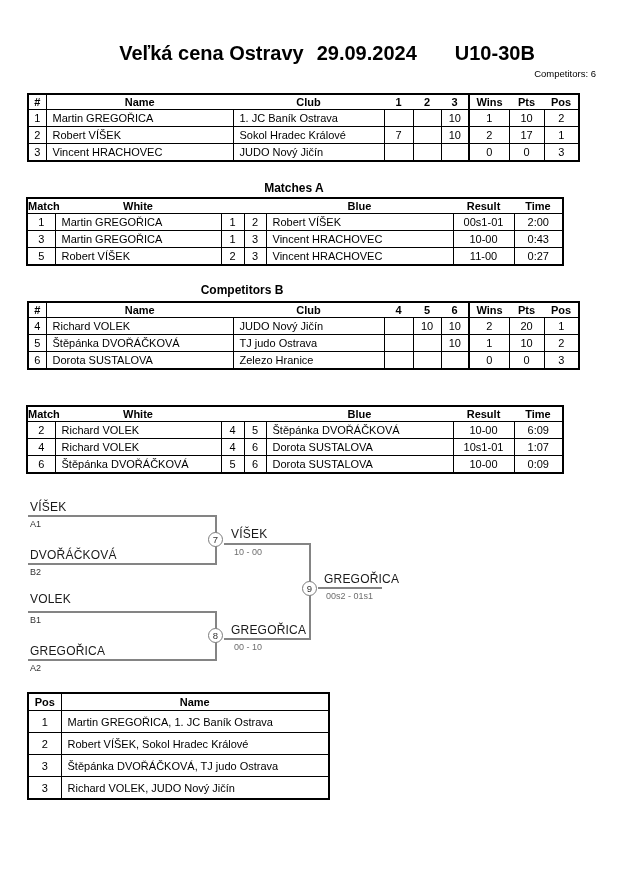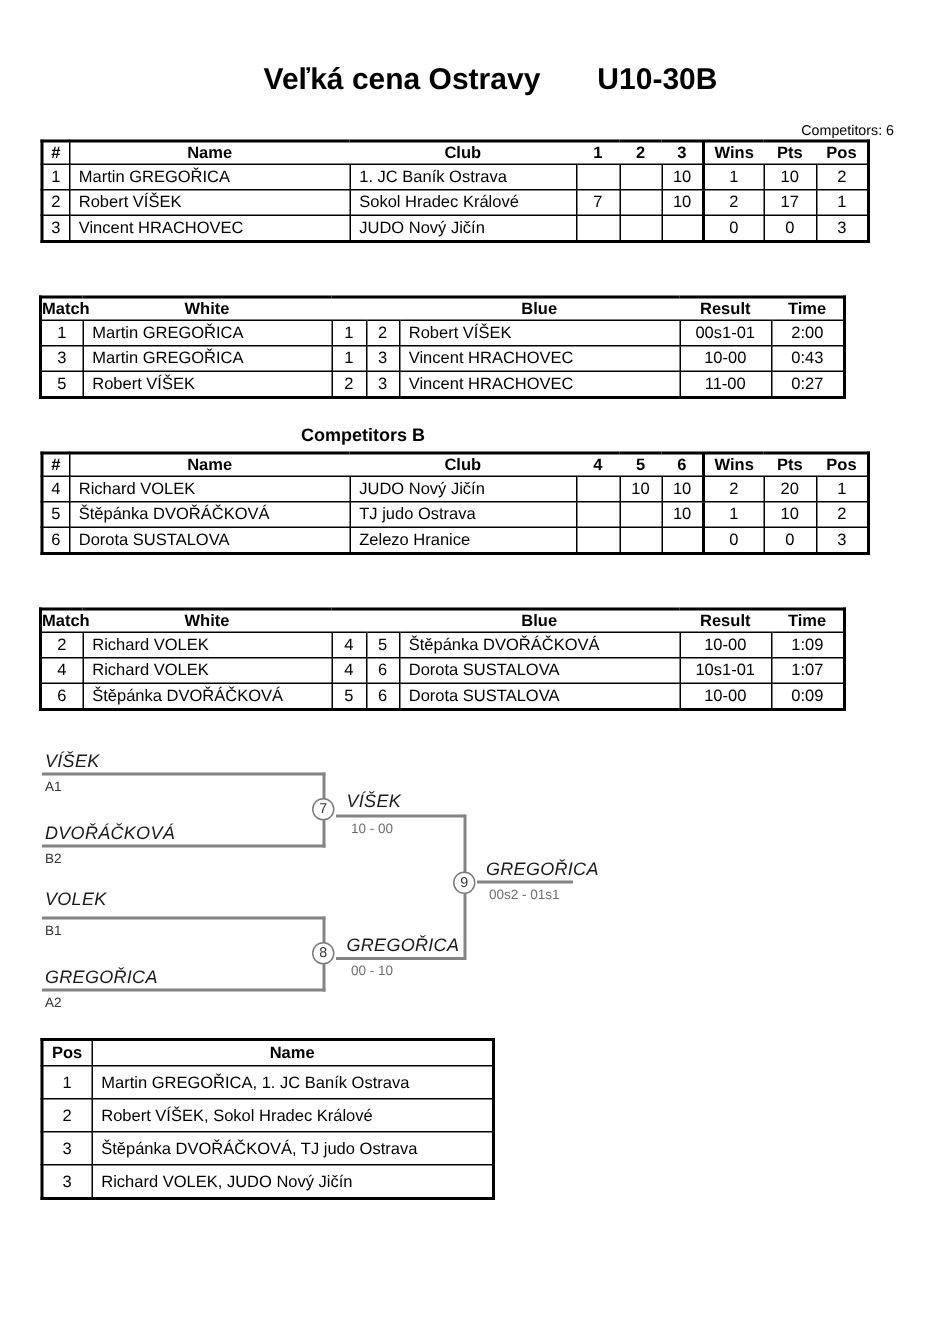--- a/index.html
+++ b/index.html
@@ -4,55 +4,56 @@
 <style>
   html,body{margin:0;padding:0;background:#fff;}
   #page{position:relative;width:630px;height:891px;background:#fff;overflow:hidden;
         font-family:"Liberation Sans",sans-serif;color:#000;}
 
   
   .title{position:absolute;top:42px;left:0;width:630px;display:flex;
          justify-content:center;align-items:baseline;font-weight:bold;font-size:20px;white-space:nowrap;margin-left:12px;}
   .title .t-date{margin-left:13px;}
   .title .t-cat{margin-left:38px;}
-  .comp-count{position:absolute;top:68px;right:34px;font-size:9.5px;margin-top:14px;}
+  .comp-count{position:absolute;top:68px;right:34px;font-size:9.5px;}
 
   .sec-title{position:absolute;font-weight:bold;font-size:12px;text-align:center;white-space:nowrap;}
 
   
   .tblwrap{position:absolute;}
   table.tbl{border-collapse:collapse;table-layout:fixed;border:2px solid #000;background:#fff;}
   table.tbl th{font-size:11px;font-weight:bold;border-bottom:1px solid #000;height:14px;
                padding:0;text-align:center;white-space:nowrap;overflow:visible;}
   table.tbl td{font-size:11px;border:1px solid #000;height:16px;padding:0 3px;
                text-align:center;white-space:nowrap;overflow:hidden;}
   table.tbl td.al{text-align:left;padding-left:6px;}
   .br1{border-right:1px solid #000;}
   .bl2{border-left:2.5px solid #000 !important;}
   th.match-h{text-align:left;padding-left:2px;}
   table.res td{height:21px;}
 
   
   .hline,.vline{position:absolute;background:#848484;}
   .hline{height:2px;}
   .vline{width:2px;}
-  .bname{position:absolute;font-size:12px;color:#1a1a1a;white-space:nowrap;letter-spacing:.2px;font-style:italic;}
+  .bname{position:absolute;font-size:12px;color:#1a1a1a;white-space:nowrap;letter-spacing:.2px;}
   .bseed{position:absolute;font-size:9px;color:#333;}
   .bscore{position:absolute;font-size:9px;color:#6e6e6e;white-space:nowrap;}
   .mcircle{position:absolute;width:13px;height:13px;border:1.5px solid #7c7c7c;border-radius:50%;
            background:#fff;display:flex;align-items:center;justify-content:center;
            font-size:9.5px;color:#333;}
 </style>
 </head>
 <body>
 
 <div id="page">
 
   <div class="title">
     <span>Veľká cena Ostravy</span>
+    <span class="t-date">29.09.2024</span>
     <span class="t-cat">U10-30B</span>
   </div>
   <div class="comp-count">Competitors: 6</div>
 
   <div class="tblwrap" style="left:27px;top:93px;">
     <table class="tbl" style="width:551px;">
       <colgroup>
           <col style="width:18px">
           <col style="width:187px">
           <col style="width:151px">
@@ -105,20 +106,21 @@
         <td></td>
         <td></td>
         <td class="bl2">0</td>
         <td>0</td>
         <td>3</td>
       </tr>
     </tbody>
       </table>
   </div>
 
+  <div class="sec-title" style="left:26px;top:181px;width:536px;">Matches A</div>
   <div class="tblwrap" style="left:26px;top:197px;">
     <table class="tbl" style="width:536px;">
       <colgroup>
           <col style="width:28px">
           <col style="width:166px">
           <col style="width:23px">
           <col style="width:22px">
           <col style="width:187px">
           <col style="width:61px">
           <col style="width:49px">
@@ -248,21 +250,21 @@
         <th>Result</th>
         <th>Time</th>
       </tr>
       <tr>
         <td>2</td>
         <td class="al">Richard VOLEK</td>
         <td>4</td>
         <td>5</td>
         <td class="al">Štěpánka DVOŘÁČKOVÁ</td>
         <td>10-00</td>
-        <td>1:09</td>
+        <td>6:09</td>
       </tr>
       <tr>
         <td>4</td>
         <td class="al">Richard VOLEK</td>
         <td>4</td>
         <td>6</td>
         <td class="al">Dorota SUSTALOVA</td>
         <td>10s1-01</td>
         <td>1:07</td>
       </tr>

